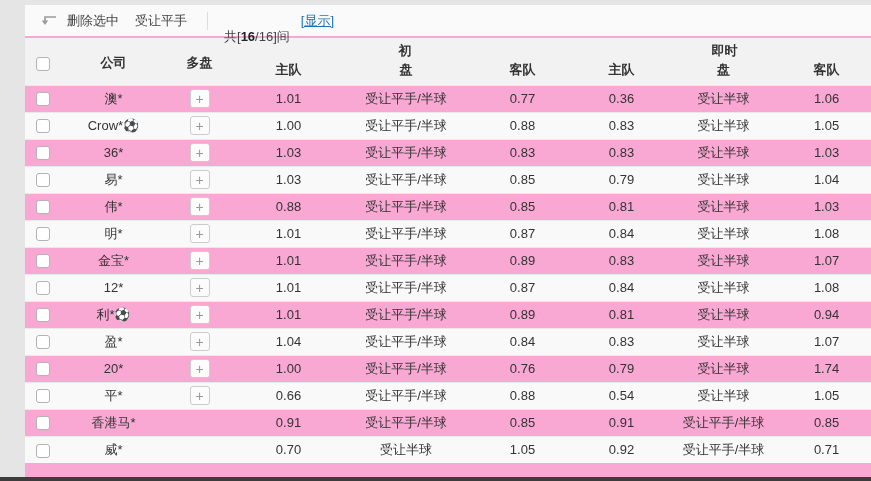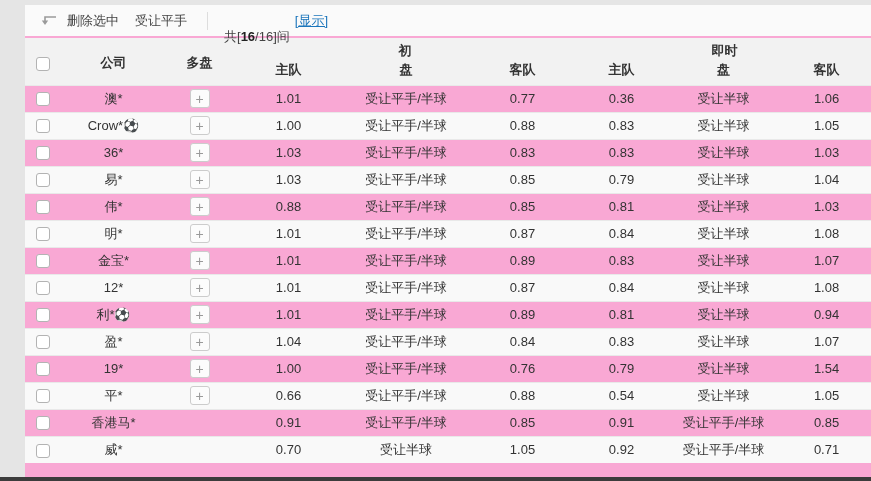--- a/index.html
+++ b/index.html
@@ -18,21 +18,21 @@
   .toolbar {
     height:31px; background:#fafafa;
     display:flex; align-items:center; padding:0 10px;
     font-size:13px;
   }
   .tb-icon { display:inline-flex; align-items:center; margin:0 10px 0 4px; }
   .tb-btn { color:#444; margin-right:16px; cursor:pointer; }
   .tb-divider { border-left:1px solid #ddd; height:18px; margin:0 16px 0 4px; }
   .tb-count { color:#444;margin-top:32px; }
   .tb-count b { color:#222; }
-  .tb-link { color:var(--link,#1b75bb); text-decoration:underline; margin-left:5px; cursor:pointer; }
+  .tb-link { color:var(--link,#1b75bb); text-decoration:underline; margin-left:11px; cursor:pointer; }
   
   table { width:846px; border-collapse:collapse; table-layout:fixed; margin-top:2px;padding-left:45px; }
   thead th {
     background:#f2f2f2; font-weight:bold; font-size:13px; color:#333;
     text-align:center; vertical-align:middle;
   }
   thead tr.group-row th { height:22px; padding-top:4px; }
   thead tr.sub-row th { height:25px; padding-bottom:5px; }
   thead th[rowspan] { height:47px; padding:0; }
   tbody td {
@@ -210,28 +210,28 @@
     <td><button class="plus-btn">+</button></td>
     <td>1.04</td>
     <td>受让平手/半球</td>
     <td>0.84</td>
     <td>0.83</td>
     <td>受让半球</td>
     <td>1.07</td>
   </tr>
         <tr>
     <td><input type="checkbox" style=""></td>
-    <td>19*</td>
+    <td>20*</td>
     <td><button class="plus-btn">+</button></td>
     <td>1.00</td>
     <td>受让平手/半球</td>
     <td>0.76</td>
     <td>0.79</td>
     <td>受让半球</td>
-    <td>1.54</td>
+    <td>1.74</td>
   </tr>
         <tr>
     <td><input type="checkbox" style=""></td>
     <td>平*</td>
     <td><button class="plus-btn">+</button></td>
     <td>0.66</td>
     <td>受让平手/半球</td>
     <td>0.88</td>
     <td>0.54</td>
     <td>受让半球</td>

